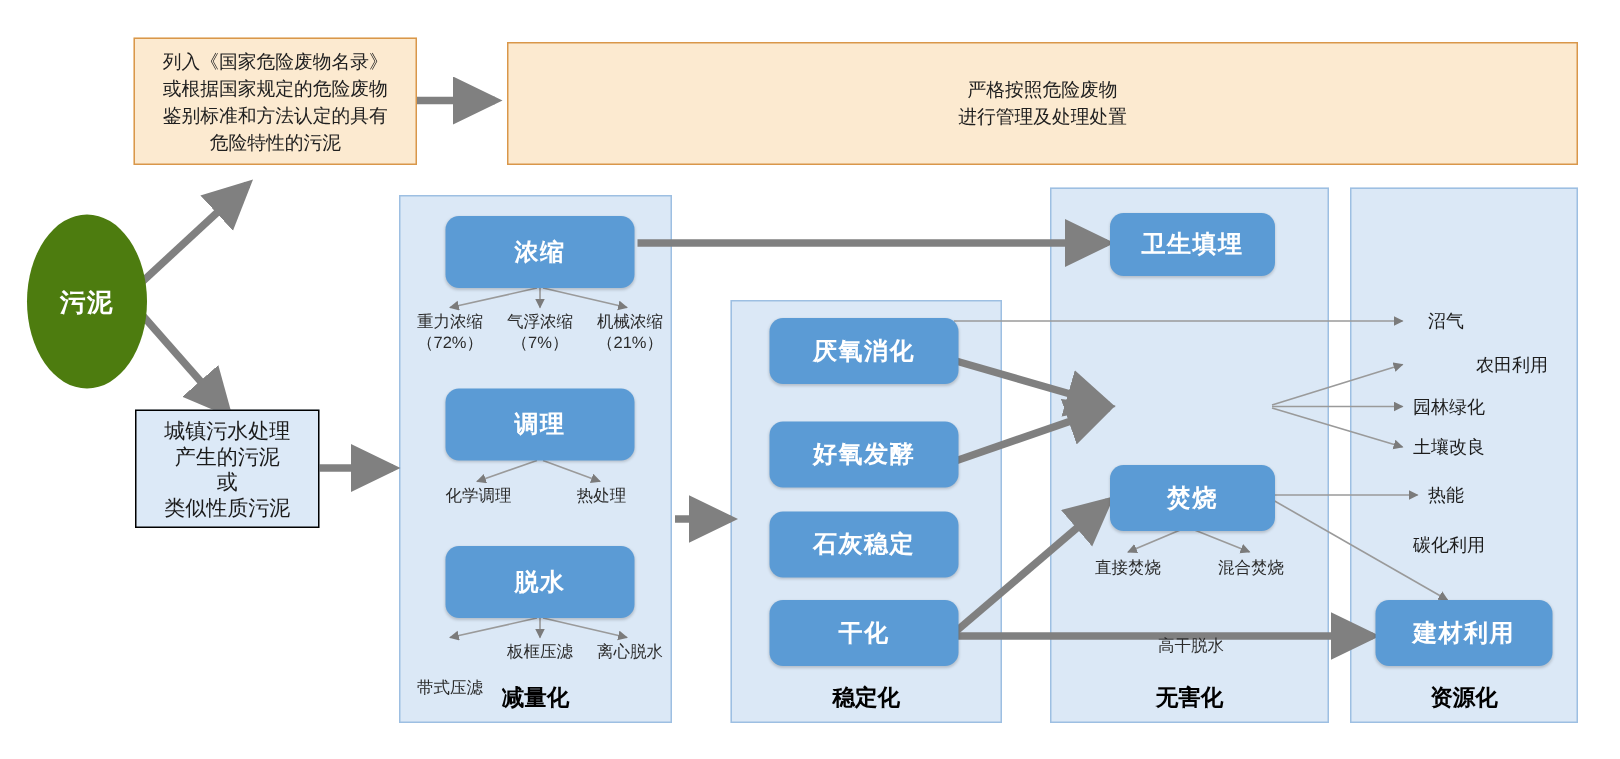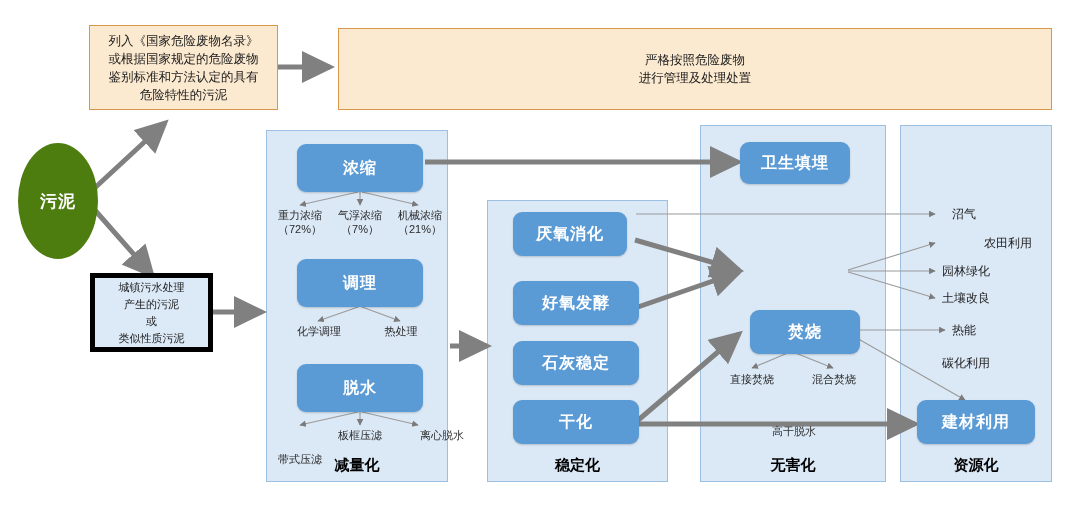--- a/index.html
+++ b/index.html
@@ -27,23 +27,23 @@
   
   .orange{
     background:#fcead0;border:1px solid #d9974a;
     display:flex;align-items:center;justify-content:center;
     text-align:center;color:#202020;font-size:12.5px;line-height:18px;
   }
   .orange.top-right{align-items:center;}
 
   
   .lightblue-box{
-    background:#dce9f7;border:5px solid #000000;
-    display:flex;align-items:center;justify-content:center;
-    text-align:center;color:#1a1a1a;font-size:11px;line-height:17px;
+    background:#dce9f7;border:1px solid #000000;
+    display:flex;align-items:center;justify-content:center;
+    text-align:center;color:#1a1a1a;font-size:14px;line-height:17px;
   }
 
   
   .panel{
     background:#dbe8f6;border:1px solid #9dbfe2;
   }
   .panel-label{
     position:absolute;text-align:center;font-weight:bold;
     font-size:15px;color:#000000;
   }
@@ -190,45 +190,45 @@
 
   <div class="node pbox" style="left:297px;top:364px;width:126px;height:48px;">
     <span>脱水</span>
   </div>
   <div class="cap" style="left:262px;top:428px;width:76px;margin-top:24px;">
     <span>带式压滤</span>
   </div>
   <div class="cap" style="left:322px;top:428px;width:76px;">
     <span>板框压滤</span>
   </div>
-  <div class="cap" style="left:382px;top:428px;width:76px;padding-left:22px;">
+  <div class="cap" style="left:382px;top:428px;width:76px;">
     <span>离心脱水</span>
   </div>
 
   <div class="panel-label" style="left:266px;top:456px;width:182px;">减量化</div>
 
-  <div class="node pbox" style="left:513px;top:212px;width:114px;height:44px;">
+  <div class="node pbox" style="left:513px;top:212px;width:126px;height:44px;">
     <span>厌氧消化</span>
   </div>
   <div class="node pbox" style="left:513px;top:281px;width:126px;height:44px;">
     <span>好氧发酵</span>
   </div>
   <div class="node pbox" style="left:513px;top:341px;width:126px;height:44px;">
     <span>石灰稳定</span>
   </div>
   <div class="node pbox" style="left:513px;top:400px;width:126px;height:44px;">
     <span>干化</span>
   </div>
 
   <div class="panel-label" style="left:487px;top:456px;width:181px;">稳定化</div>
 
   <div class="node pbox" style="left:740px;top:142px;width:110px;height:42px;">
     <span>卫生填埋</span>
   </div>
-  <div class="node pbox" style="left:740px;top:310px;width:110px;height:44px;margin-left:10px;">
+  <div class="node pbox" style="left:740px;top:310px;width:110px;height:44px;">
     <span>焚烧</span>
   </div>
   <div class="cap" style="left:716px;top:372px;width:72px;">
     <span>直接焚烧</span>
   </div>
   <div class="cap" style="left:798px;top:372px;width:72px;">
     <span>混合焚烧</span>
   </div>
   <div class="cap" style="left:752px;top:424px;width:84px;">
     <span>高干脱水</span>

